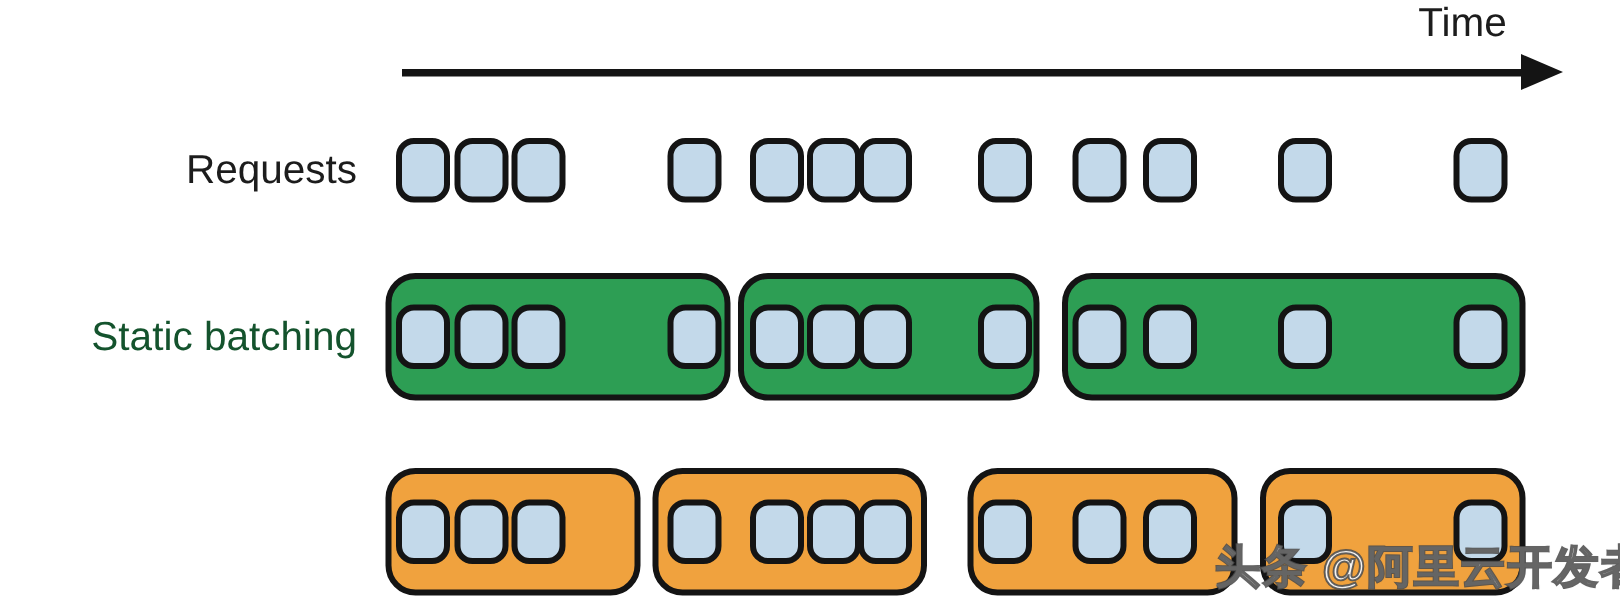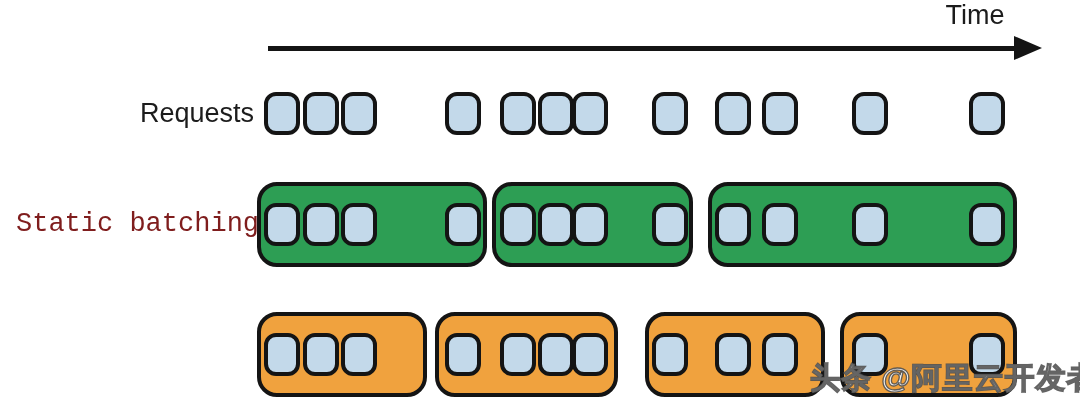--- a/index.html
+++ b/index.html
@@ -28,21 +28,21 @@
   .arrow-head {
     position: absolute;
     left: 1014px; top: 36px;
     width: 0; height: 0;
     border-top: 12px solid transparent;
     border-bottom: 12px solid transparent;
     border-left: 28px solid #141414;
   }
   .row-label {
     position: absolute;
-    left: 16px; width: 238px;
+    left: 0; width: 238px;
     text-align: right;
     font-size: 27px;
     color: #1c1c1c;
     white-space: nowrap;
   }
   .pill {
     position: absolute;
     width: 36px; height: 43px;
     border: 4px solid #141414;
     border-radius: 12px;
@@ -69,21 +69,21 @@
 </style>
 </head>
 <body>
 
 <div id="canvas">
   <div class="time-label">Time</div>
   <div class="arrow-line"></div>
   <div class="arrow-head"></div>
 
   <div class="row-label" id="lbl-requests" style="top: 92px; line-height: 43px; color: rgb(28, 28, 28);">Requests</div>
-  <div class="row-label" id="lbl-static" style="top: 182px; line-height: 85px; color: #7f1d1d; font-family: Liberation Mono, monospace;">Static batching</div>
+  <div class="row-label" id="lbl-static" style="top: 182px; line-height: 85px; color: #14532d;">Static batching</div>
 
   <div class="watermark">头条 @阿里云开发者</div>
 <div class="pill" style="left: 264px; top: 92px; width: 36px; height: 43px; background: rgb(195, 217, 234); border-color: rgb(20, 20, 20);"></div>
     <div class="pill" style="left: 303px; top: 92px; width: 36px; height: 43px; background: rgb(195, 217, 234); border-color: rgb(20, 20, 20);"></div>
     <div class="pill" style="left: 341px; top: 92px; width: 36px; height: 43px; background: rgb(195, 217, 234); border-color: rgb(20, 20, 20);"></div>
     <div class="pill" style="left: 445px; top: 92px; width: 36px; height: 43px; background: rgb(195, 217, 234); border-color: rgb(20, 20, 20);"></div>
     <div class="pill" style="left: 500px; top: 92px; width: 36px; height: 43px; background: rgb(195, 217, 234); border-color: rgb(20, 20, 20);"></div>
     <div class="pill" style="left: 538px; top: 92px; width: 36px; height: 43px; background: rgb(195, 217, 234); border-color: rgb(20, 20, 20);"></div>
     <div class="pill" style="left: 572px; top: 92px; width: 36px; height: 43px; background: rgb(195, 217, 234); border-color: rgb(20, 20, 20);"></div>
     <div class="pill" style="left: 652px; top: 92px; width: 36px; height: 43px; background: rgb(195, 217, 234); border-color: rgb(20, 20, 20);"></div>

